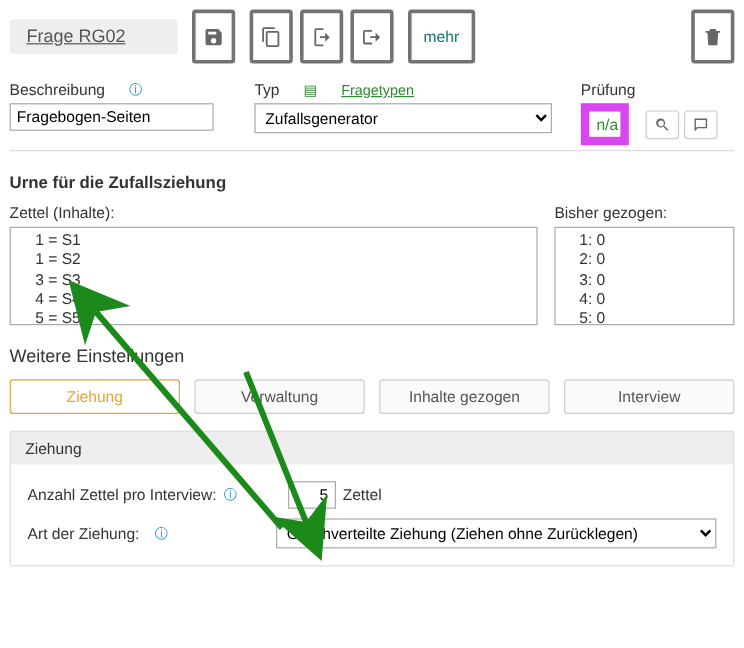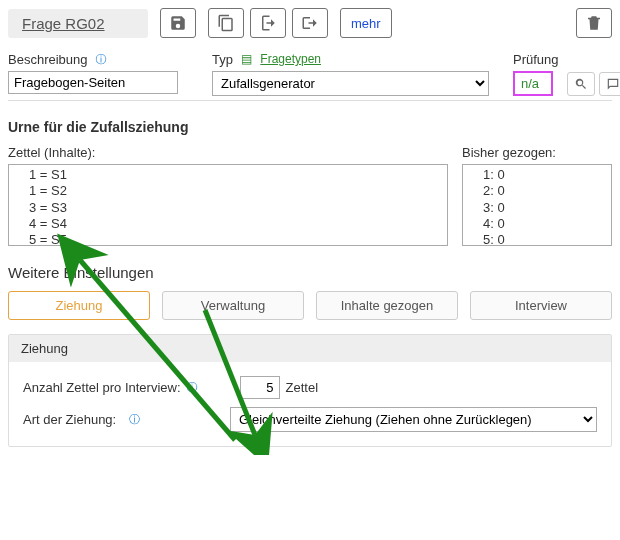--- a/index.html
+++ b/index.html
@@ -23,49 +23,49 @@
     background: #eee;
     border-radius: 3px;
     padding: 6px 14px;
     font-size: 15px;
     color: #555;
     min-width: 140px;
     text-decoration: underline;
   }
   .tool-btn {
     background: #fff;
-    border: 1px solid #737373;
+    border: 3px solid #737373;
     border-radius: 3px;
     width: 36px;
-    height: 30px;
+    height: 45px;
     display: inline-flex;
     align-items: center;
     justify-content: center;
-    color: #1d4ed8;
+    color: #0f766e;
     cursor: pointer;
   }
   .tool-btn.text-btn { width: auto; padding: 0 10px; font-size: 13px; }
   .spacer { flex: 1; }
   hr.sep {
     border: none;
     border-top: 1px solid #ddd;
     margin: 4px 0 14px 0;
   }
   .row-top {
     display: flex;
     gap: 24px;
     align-items: flex-start;
   }
   .field-label {
     font-size: 13px;
     color: #333;
     margin-bottom: 4px;
     display: flex;
-    align-items: flex-start;
-    gap: 8px;
+    align-items: flex-end;
+    gap: 20px;
   }
   .info-icon {
     color: #1e7fd6;
     font-size: 11px;
     cursor: help;
   }
   .green-link {
     color: #2e8b2e;
     font-size: 12px;
   }
@@ -74,21 +74,21 @@
     padding: 3px 5px;
     border: 1px solid #aaa;
   }
   select {
     font-size: 13px;
     padding: 3px 4px;
     border: 1px solid #aaa;
     background: #fff;
   }
   .na-box {
-    border: 2px solid #d946ef;
+    border: 7px solid #d946ef;
     color: #2e8b2e;
     padding: 3px 6px;
     font-size: 13px;
     background: #fff;
     width: 40px;
     text-align: left;
     margin-right: 10px;
   }
   .section-title {
     font-weight: bold;
@@ -220,21 +220,21 @@
       <span class="info-icon">ⓘ</span>
     </div>
     <input type="text" style="width: 170px;" value="Fragebogen-Seiten">
   </div>
   <div style="flex:1;">
     <div class="field-label">
       <span>Typ</span>
       <span class="green-link">▤</span>
       <a href="#" class="green-link">Fragetypen</a>
     </div>
-    <select style="width:277px">
+    <select style="width:248px">
       <option>Zufallsgenerator</option>
     </select>
   </div>
   <div style="flex:0 0 130px;">
     <div class="field-label">
       <span>Prüfung</span>
     </div>
     <div style="display:flex;align-items:center;gap:4px;">
       <div class="na-box">n/a</div>
       <button class="icon-btn-sm">

